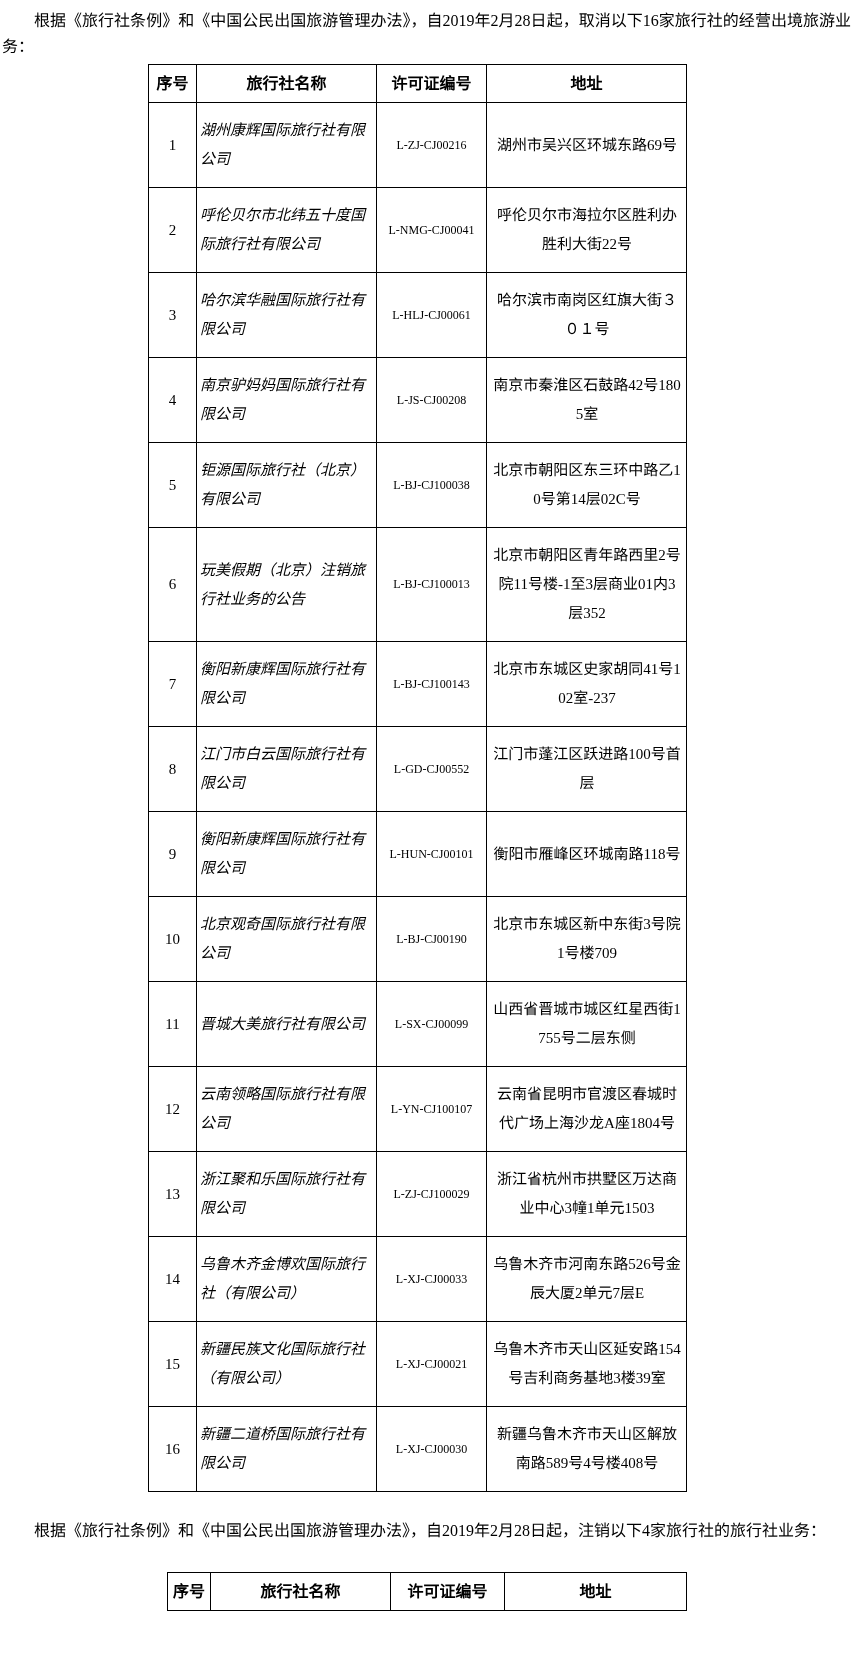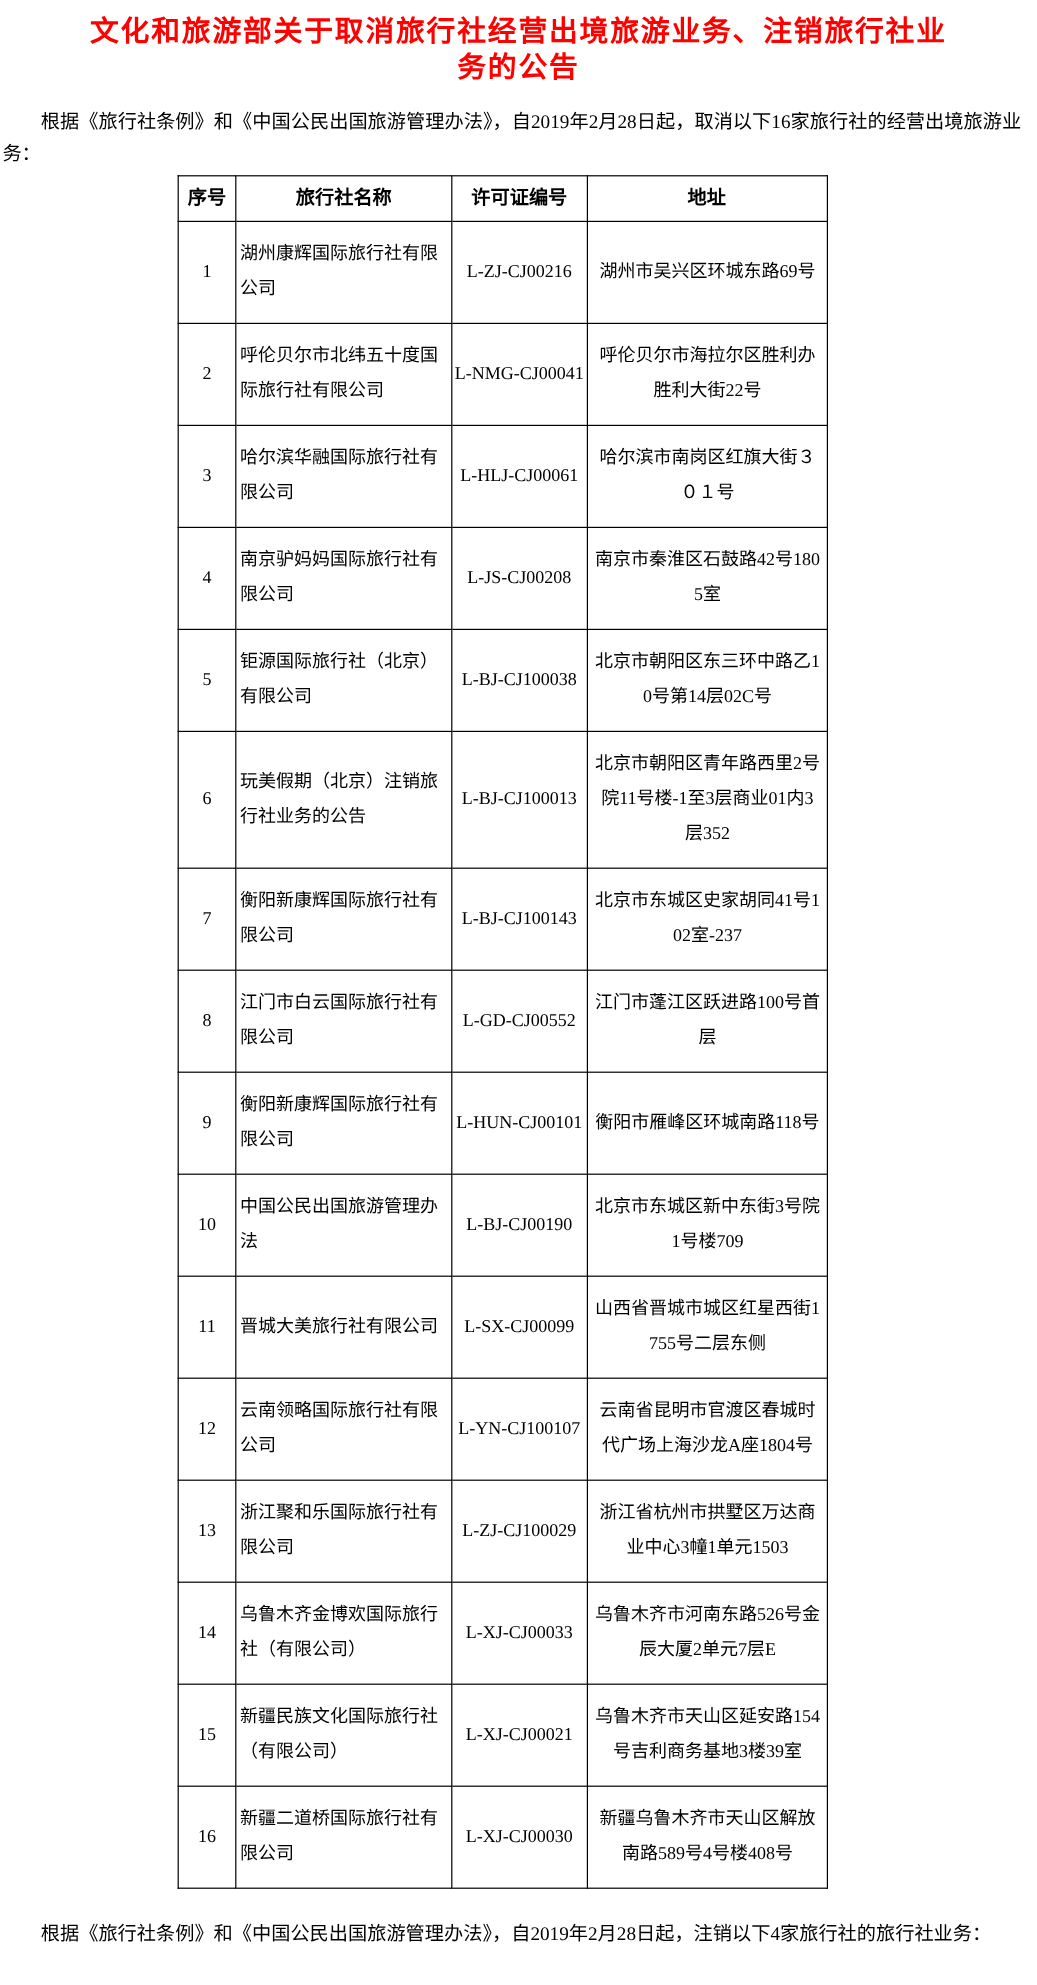--- a/index.html
+++ b/index.html
@@ -59,40 +59,39 @@
     font-weight: bold;
     font-size: 16px;
     text-align: center;
     padding: 4px 2px;
     height: 26px;
   }
   table.doc-table td {
     padding: 13px 2px;
   }
   table.doc-table td.col0 { text-align: center; }
-  table.doc-table td.col1 { text-align: left; padding-left: 3px; padding-right: 3px; }
-  table.doc-table td.col2 { text-align: center; white-space: nowrap; font-size: 15px; }
+  table.doc-table td.col1 { text-align: left; padding-left: 3px; padding-right: 3px; font-style: italic; }
+  table.doc-table td.col2 { text-align: center; white-space: nowrap; font-size: 12px; }
   table.doc-table td.col3 { text-align: center; padding-left: 5px; padding-right: 4px; }
   
   table.t1 col.c0 { width: 48px; }
   table.t1 col.c1 { width: 180px; }
   table.t1 col.c2 { width: 110px; }
   table.t1 col.c3 { width: 200px; }
   
   table.t2 col.c0 { width: 43px; }
   table.t2 col.c1 { width: 180px; }
   table.t2 col.c2 { width: 114px; }
   table.t2 col.c3 { width: 182px; }
 </style>
 </head>
 <body>
 
 <div class="page">
 
-  <h1 class="doc-title">文化和旅游部关于取消旅行社经营出境旅游业务、注销旅行社业务的公告</h1>
 
   <p class="intro">根据《旅行社条例》和《中国公民出国旅游管理办法》，自2019年2月28日起，取消以下16家旅行社的经营出境旅游业务：</p>
 
   <table class="doc-table t1">
     <colgroup>
       <col class="c0">
         <col class="c1">
         <col class="c2">
         <col class="c3">
     </colgroup>
@@ -154,21 +153,21 @@
           <td class="col3">江门市蓬江区跃进路100号首层</td>
         </tr>
         <tr>
           <td class="col0">9</td>
           <td class="col1">衡阳新康辉国际旅行社有限公司</td>
           <td class="col2">L-HUN-CJ00101</td>
           <td class="col3">衡阳市雁峰区环城南路118号</td>
         </tr>
         <tr>
           <td class="col0">10</td>
-          <td class="col1">中国公民出国旅游管理办法</td>
+          <td class="col1">北京观奇国际旅行社有限公司</td>
           <td class="col2">L-BJ-CJ00190</td>
           <td class="col3">北京市东城区新中东街3号院1号楼709</td>
         </tr>
         <tr>
           <td class="col0">11</td>
           <td class="col1">晋城大美旅行社有限公司</td>
           <td class="col2">L-SX-CJ00099</td>
           <td class="col3">山西省晋城市城区红星西街1755号二层东侧</td>
         </tr>
         <tr>

